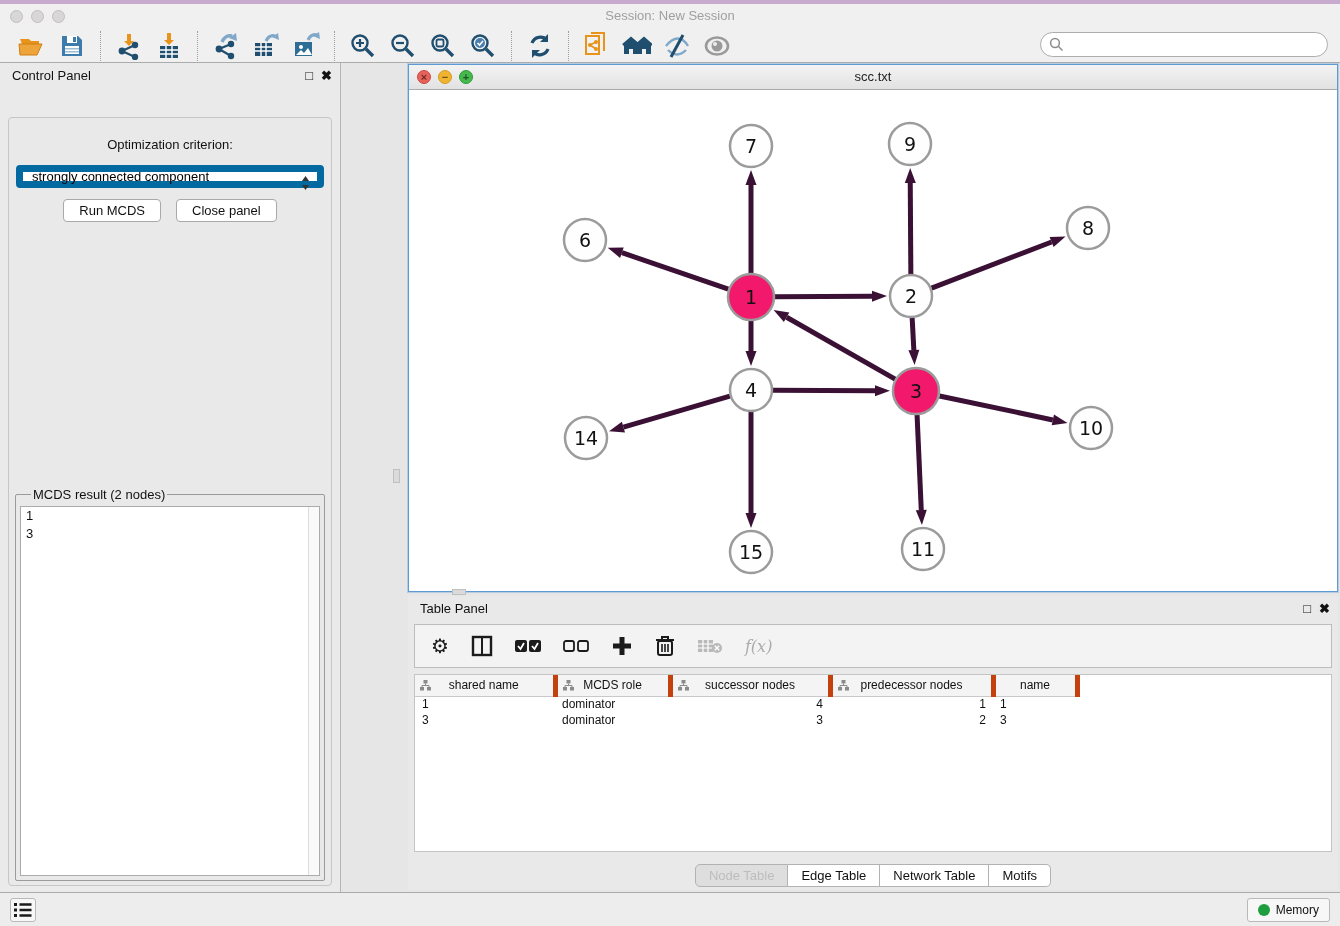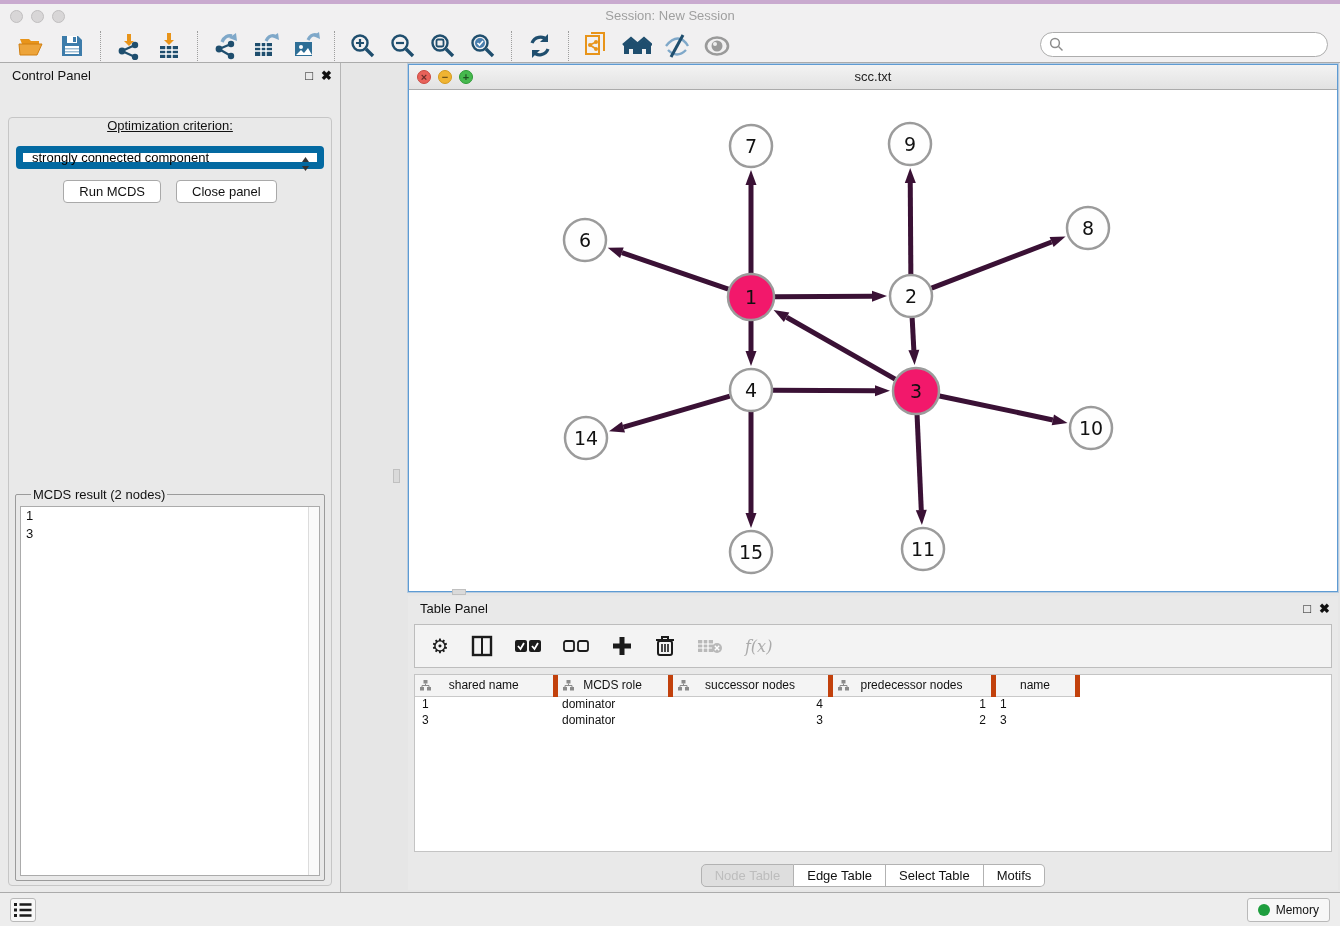--- a/index.html
+++ b/index.html
@@ -31,21 +31,21 @@
   .cp-title { position:absolute; left:12px; top:3px; font-size:13px; color:#111; }
   .panel-icons { position:absolute; right:8px; top:3px; display:flex; gap:8px; font-size:13px; color:#111; font-weight:bold; }
   .panel-icons span { cursor:default; }
   .cp-tabs { position:absolute; top:30px; left:0; right:0; display:flex; justify-content:center; }
   .tab { font-size:13px; padding:3px 14px; background:#fff; border:1px solid #B2B2B2; border-left:none; color:#111; cursor:default; }
   .tab:first-child { border-left:1px solid #B2B2B2; border-radius:5px 0 0 5px; }
   .tab.last { border-radius:0 5px 5px 0; }
   .tab.selected { background:#EDEDED; color:#C9C9C9; }
   .cp-box { position:absolute; left:8px; right:8px; top:54px; bottom:6px; background:#E9E9E9;
             border:1px solid #C6C6C6; border-radius:4px; }
-  .opt-label { text-align:center; font-size:13px; color:#111;text-decoration:underline; }
+  .opt-label { text-align:center; margin-top:19px; font-size:13px; color:#111; }
   .dropdown { position:relative; width:308px; height:23px; margin:13px auto 0; background:#fff;
               border:7px solid #0369a1; border-radius:4px; font-size:13px; display:flex; align-items:center; padding:0 22px 0 9px; cursor:default; }
   .dd-chev { position:absolute; right:7px; top:4px; }
   .btn-row { display:flex; justify-content:center; gap:15px; margin-top:11px; }
   .pbtn { font-size:13px; padding:3px 15px; background:#fff; border:1px solid #A9A9A9; border-radius:4px; color:#111; cursor:default; }
   .result-fs { position:absolute; left:6px; right:6px; top:369px; bottom:4px; border:1px solid #9B9B9B;
                border-radius:2px; padding:4px; }
   .result-fs legend { font-size:13px; color:#111; padding:0 2px; margin-left:11px; }
   .result-area { position:relative; width:100%; height:100%; background:#fff; border:1px solid #ABABAB; overflow:hidden; }
   .result-line { font-size:13px; color:#111; padding:1px 5px; line-height:16px; white-space:pre; }
@@ -451,21 +451,21 @@
                 <td style="text-align: right;">3</td>
                 <td style="text-align: right;">2</td>
                 <td style="text-align: left;">3</td>
               </tr>
             </tbody>
         </table>
       </div>
       <div class="tp-tabs">
         <button class="tab selected">Node Table</button>
         <button class="tab">Edge Table</button>
-        <button class="tab">Select Table</button>
+        <button class="tab">Network Table</button>
         <button class="tab last">Motifs</button>
       </div>
     </div>
   </div>
 
   <div class="statusbar">
     <button class="task-btn">
       <svg width="18" height="16" viewBox="0 0 18 16">
         <rect x="0" y="1" width="3" height="3" fill="#1b1b1b"></rect>
           <rect x="0" y="6.5" width="3" height="3" fill="#1b1b1b"></rect>

